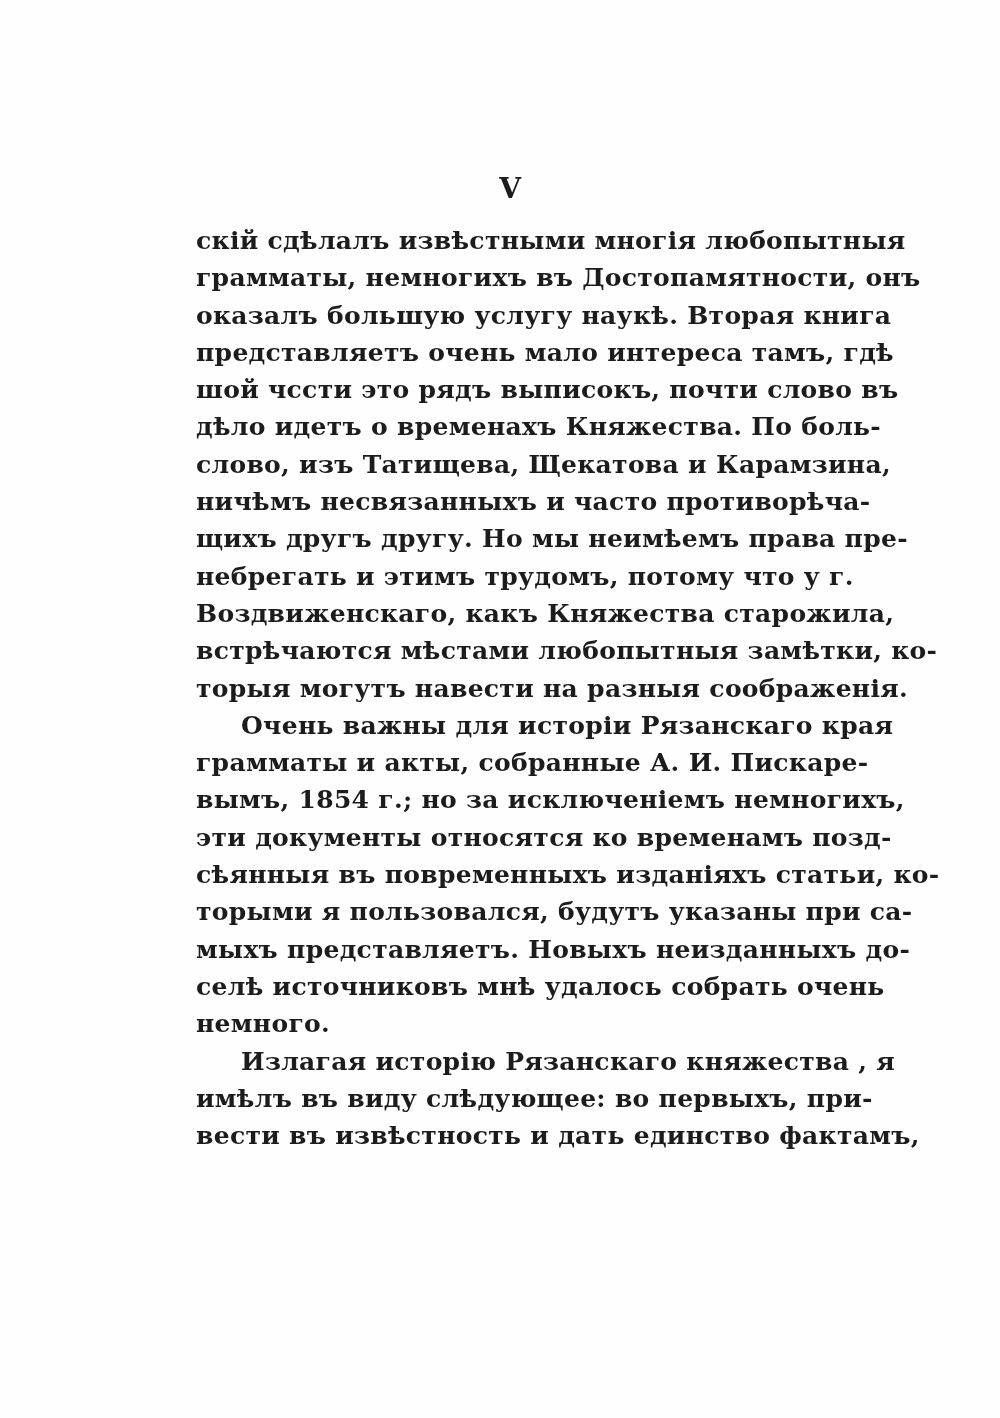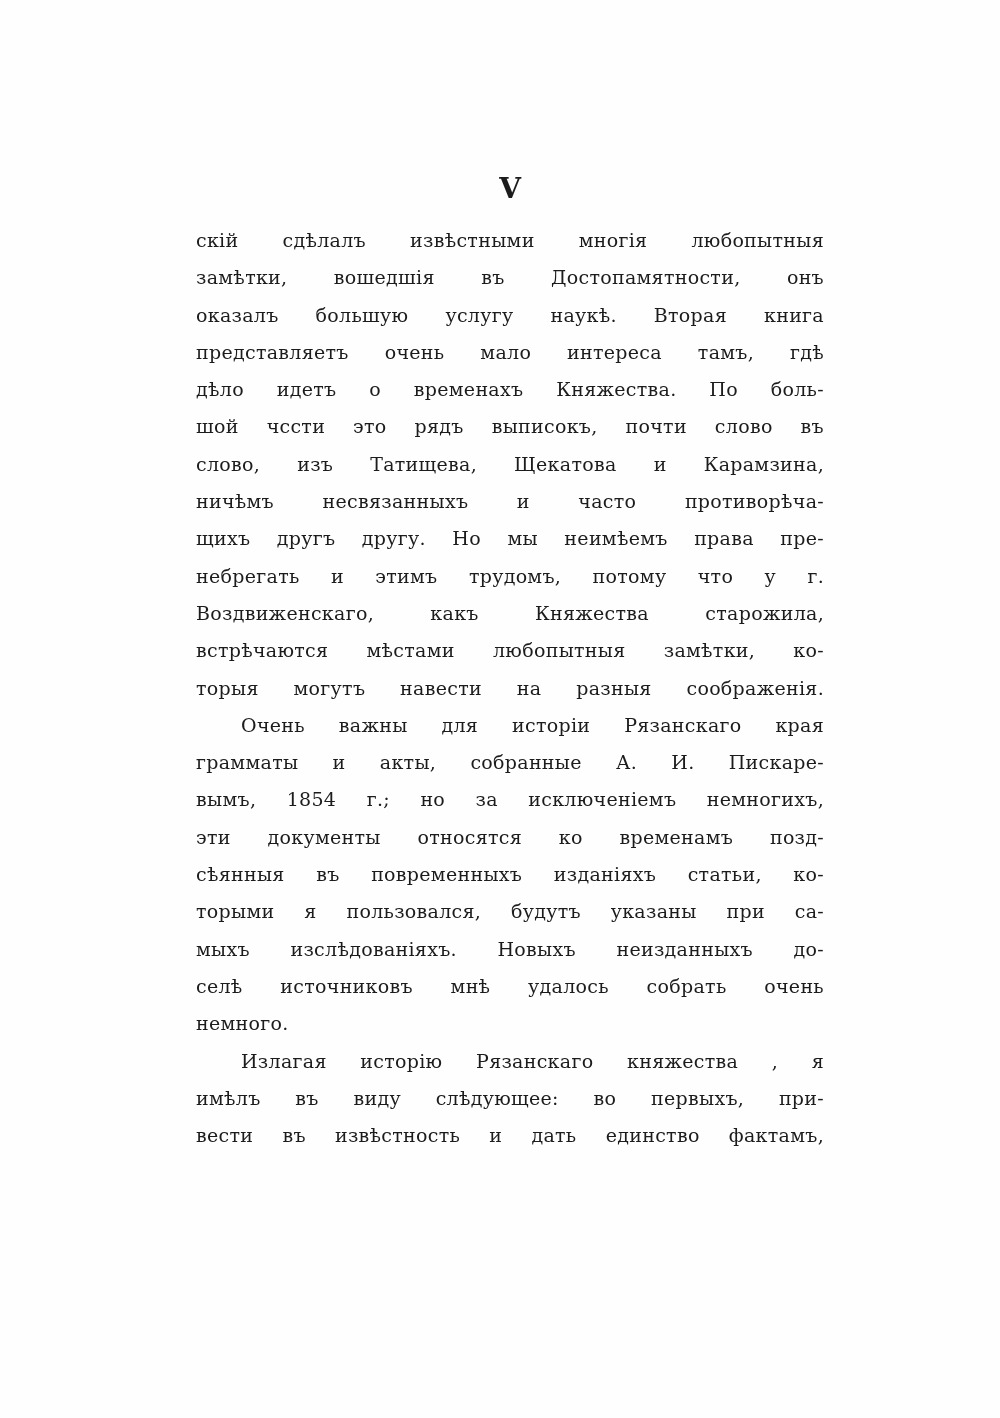--- a/index.html
+++ b/index.html
@@ -30,22 +30,22 @@
     position: absolute;
     left: 196px;
     top: 222px;
     width: 628px;
   }
   .paragraph {
     margin: 0;
     padding: 0;
   }
   .line {
-    font-size: 19px;
-    font-weight: 400;
+    font-size: 25px;
+    font-weight: 700;
     line-height: 37.3px;
     letter-spacing: 0.3px;
     text-align: justify;
     text-align-last: justify;
     white-space: nowrap;
   }
   .line.indent {
     text-indent: 45px;
   }
   .line.no-just {
@@ -57,42 +57,42 @@
 <body>
 
 <div class="page">
 
   <div class="page-number">V</div>
 
   <div class="text-block">
 
     <div class="paragraph">
       <div class="line">скій сдѣлалъ извѣстными многія любопытныя</div>
-      <div class="line">замѣтки, вошедшія въ Достопамятности, онъ</div>
+      <div class="line">грамматы, немногихъ въ Достопамятности, онъ</div>
       <div class="line">оказалъ большую услугу наукѣ. Вторая книга</div>
       <div class="line">представляетъ очень мало интереса тамъ, гдѣ</div>
+      <div class="line">шой чссти это рядъ выписокъ, почти слово въ</div>
       <div class="line">дѣло идетъ о временахъ Княжества. По боль-</div>
-      <div class="line">шой чссти это рядъ выписокъ, почти слово въ</div>
       <div class="line">слово, изъ Татищева, Щекатова и Карамзина,</div>
       <div class="line">ничѣмъ несвязанныхъ и часто противорѣча-</div>
       <div class="line">щихъ другъ другу. Но мы неимѣемъ права пре-</div>
       <div class="line">небрегать и этимъ трудомъ, потому что у г.</div>
       <div class="line">Воздвиженскаго, какъ Княжества старожила,</div>
       <div class="line">встрѣчаются мѣстами любопытныя замѣтки, ко-</div>
       <div class="line">торыя могутъ навести на разныя соображенія.</div>
     </div>
 
     <div class="paragraph">
       <div class="line indent">Очень важны для исторіи Рязанскаго края</div>
       <div class="line">грамматы и акты, собранные А. И. Пискаре-</div>
       <div class="line">вымъ, 1854 г.; но за исключеніемъ немногихъ,</div>
       <div class="line">эти документы относятся ко временамъ позд-</div>
       <div class="line">сѣянныя въ повременныхъ изданіяхъ статьи, ко-</div>
       <div class="line">торыми я пользовался, будутъ указаны при са-</div>
-      <div class="line">мыхъ изслѣдованіяхъ. Новыхъ неизданныхъ до-</div>
+      <div class="line">мыхъ представляетъ. Новыхъ неизданныхъ до-</div>
       <div class="line">селѣ источниковъ мнѣ удалось собрать очень</div>
       <div class="line no-just">немного.</div>
     </div>
 
     <div class="paragraph">
       <div class="line indent">Излагая исторію Рязанскаго княжества , я</div>
       <div class="line">имѣлъ въ виду слѣдующее: во первыхъ, при-</div>
       <div class="line">вести въ извѣстность и дать единство фактамъ,</div>
     </div>
 

